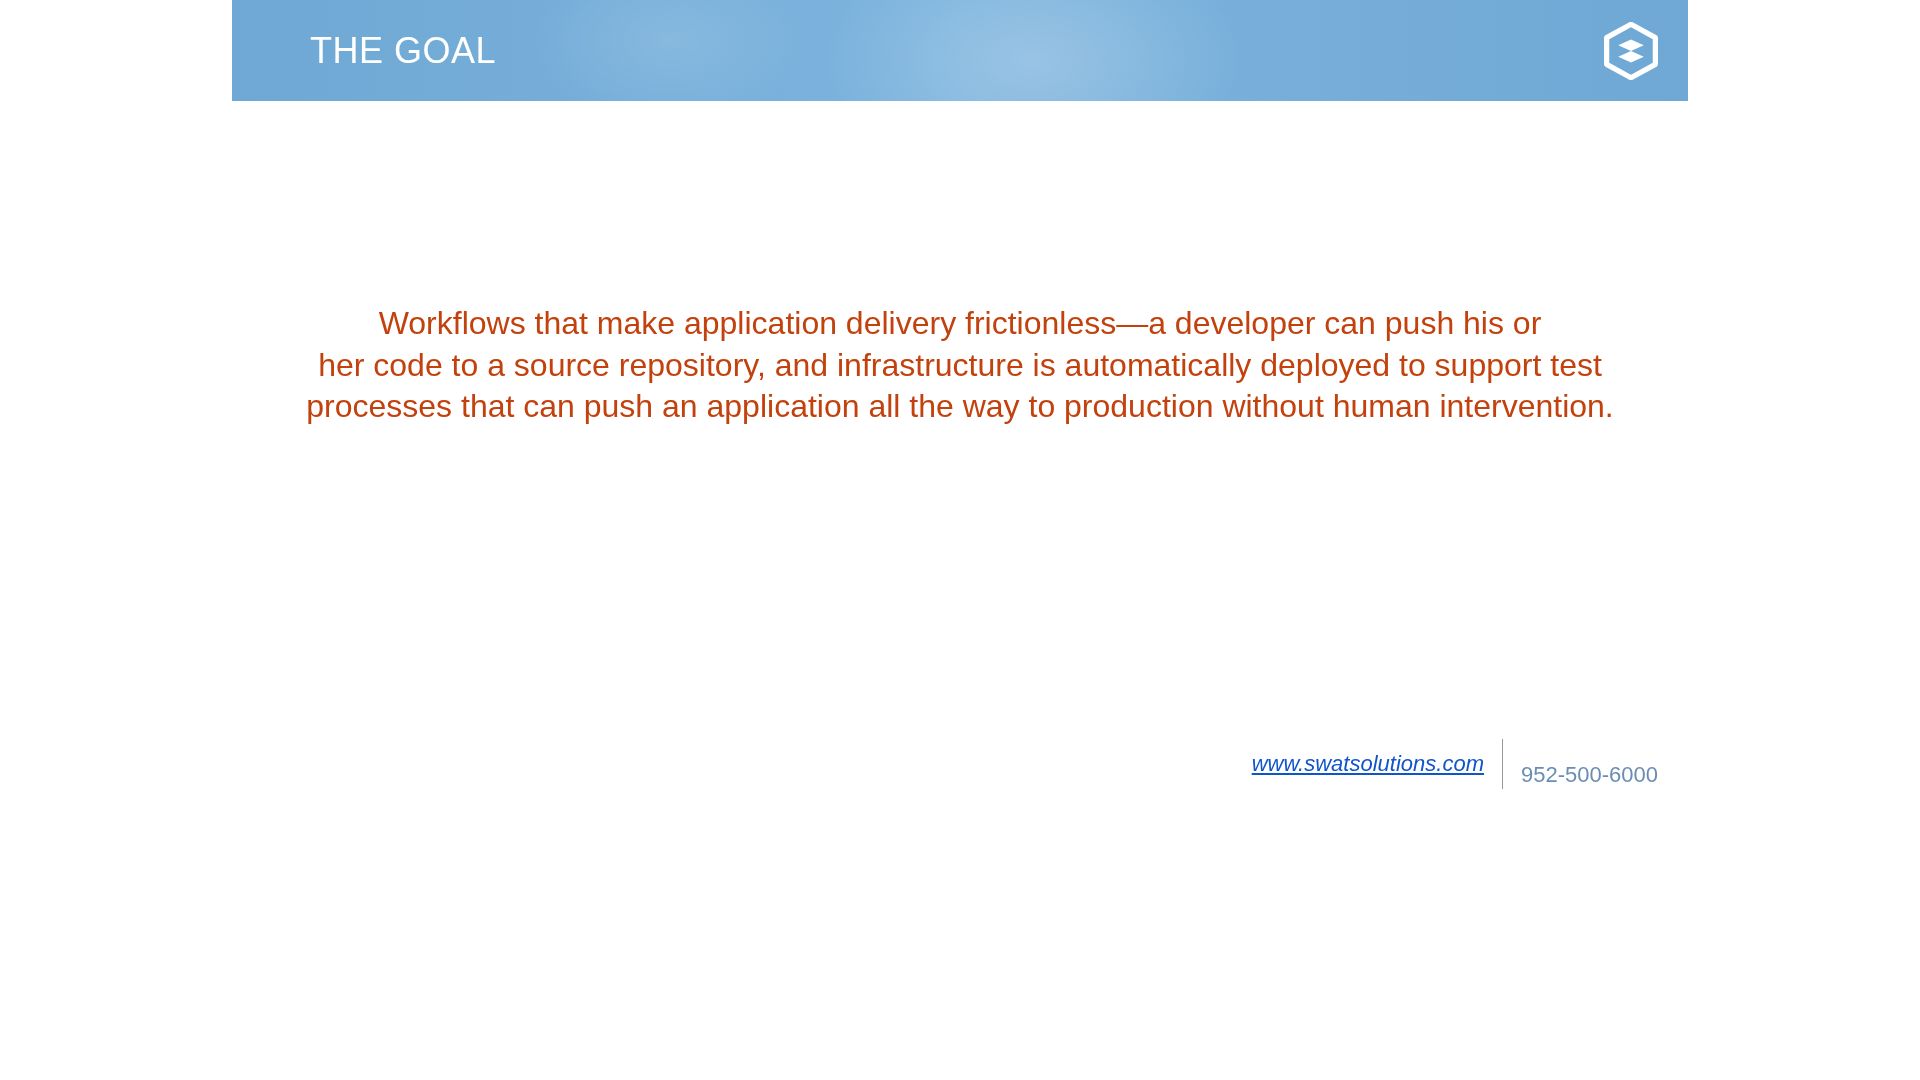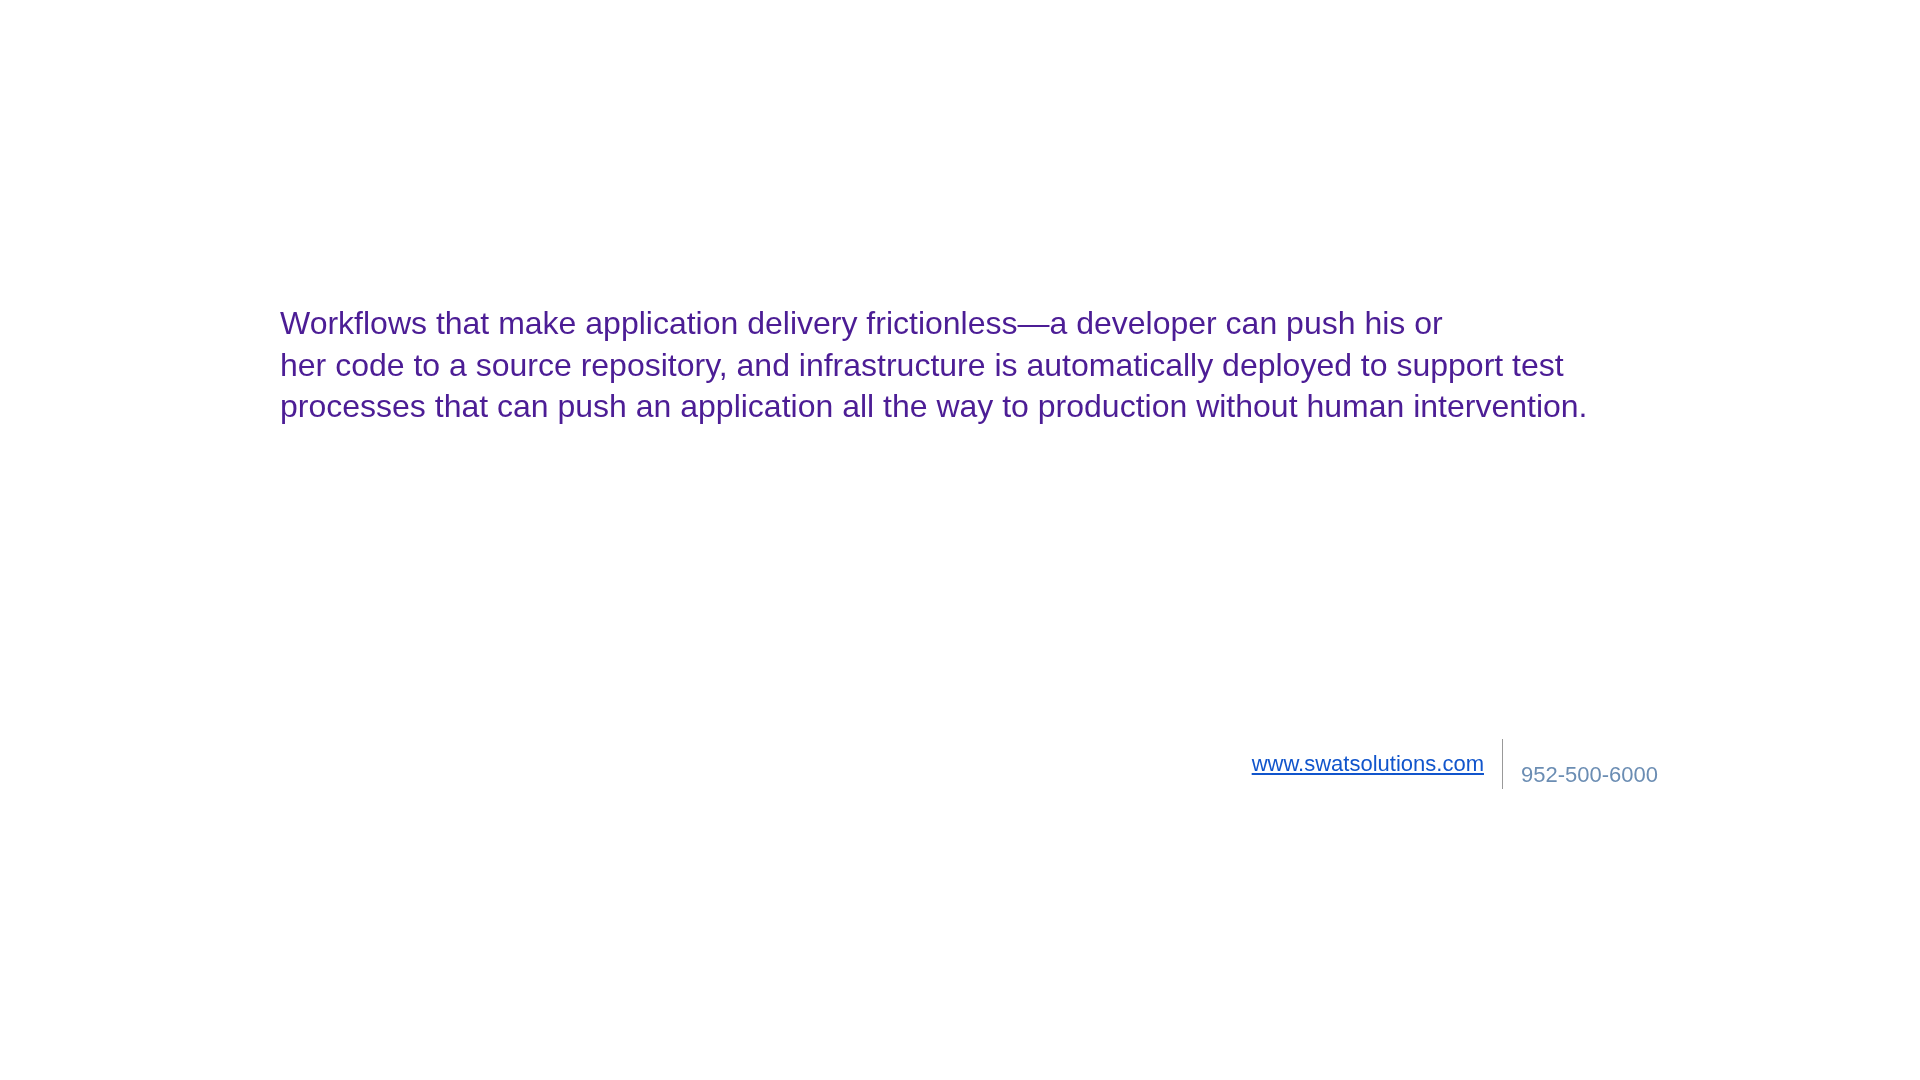--- a/index.html
+++ b/index.html
@@ -47,55 +47,67 @@
     z-index: 1;
   }
   .logo-icon svg { width: 100%; height: 100%; display: block; }
   .content {
     position: absolute;
     left: 48px;
     top: 303px;
     right: 48px;
   }
   .body-text {
-    color: #4c1d95;
+    color: #c2410c;
     font-size: 32px;
     line-height: 1.3;
     font-weight: 400;
     white-space: pre-line;
+    text-align: center;
   }
   .footer {
     position: absolute;
     bottom: 30px;
     right: 30px;
     display: flex;
     align-items: center;
   }
   .footer-link {
     color: #1155cc;
     text-decoration: underline;
     font-size: 22px;
     padding-right: 18px;
+    font-style: italic;
   }
   .footer-divider {
     width: 1px;
     height: 50px;
     background: #999;
   }
   .footer-phone {
     color: #6b8db3;
     font-size: 22px;
     padding-left: 18px;
     margin-top: 21px;
   }
 </style>
 </head>
 <body>
 
 <div class="slide">
+  <div class="header">
+    <div class="header-title">THE GOAL</div>
+    <div class="logo-icon">
+      <svg viewBox="0 0 100 100">
+        <polygon points="50,4 92,27 92,73 50,96 8,73 8,27" fill="none" stroke="#ffffff" stroke-width="9" stroke-linejoin="round"></polygon>
+        <path d="M 28 40 L 50 30 L 72 40 L 50 50 Z" fill="#ffffff"></path>
+        <path d="M 28 60 L 50 50 L 72 60 L 50 70 Z" fill="#ffffff"></path>
+      </svg>
+    </div>
+  </div>
 
   <div class="content">
     <p class="body-text">Workflows that make application delivery frictionless—a developer can push his or
 her code to a source repository, and infrastructure is automatically deployed to support test processes that can push an application all the way to production without human intervention.</p>
   </div>
 
   <div class="footer">
     <a class="footer-link">www.swatsolutions.com</a>
     <div class="footer-divider"></div>
     <span class="footer-phone">952-500-6000</span>

